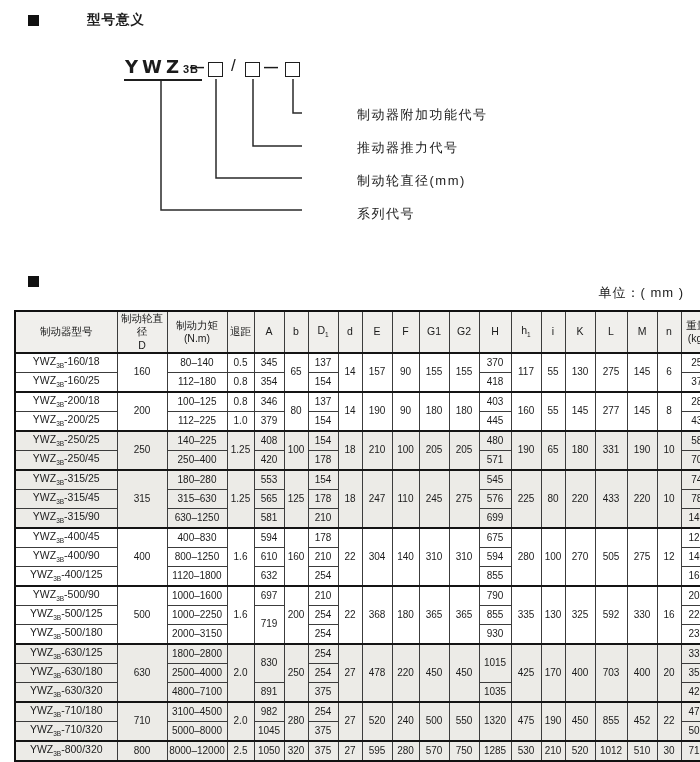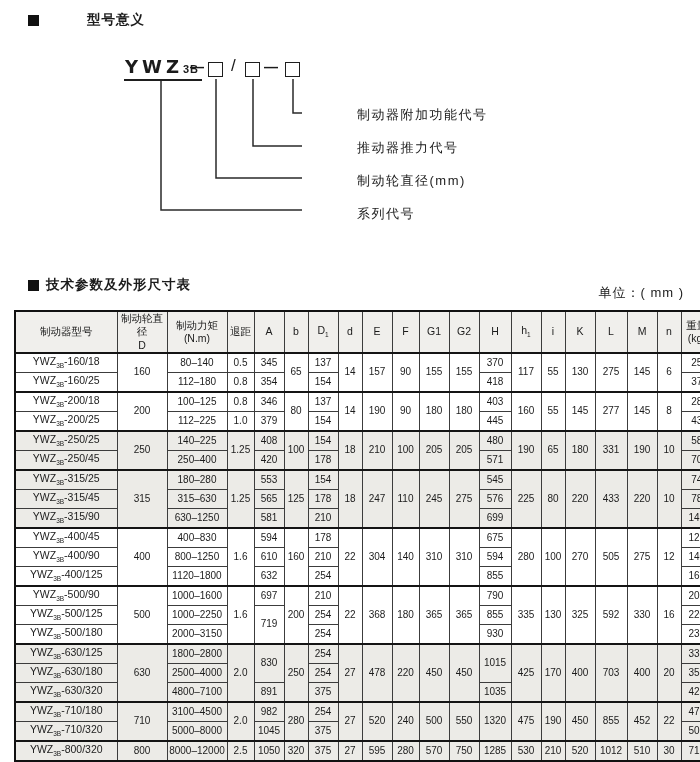--- a/index.html
+++ b/index.html
@@ -76,21 +76,20 @@
     <span class="pbox" style="left:281px"></span>
 
     <div class="dlabel" style="top:62px">制动器附加功能代号</div>
     <div class="dlabel" style="top:95px">推动器推力代号</div>
     <div class="dlabel" style="top:128px">制动轮直径(mm)</div>
     <div class="dlabel" style="top:161px">系列代号</div>
   </div>
 
   <div id="sec2" class="sec-title">
     <span class="bullet"></span>
-    <span>技术参数及外形尺寸表</span>
   </div>
   <div id="unit">单位：( mm )</div>
 
   <table id="spec-table">
     <colgroup>
       <col class="c-model">
         <col class="c-d">
         <col class="c-tq">
         <col class="c-m">
       <col class="c-n">

